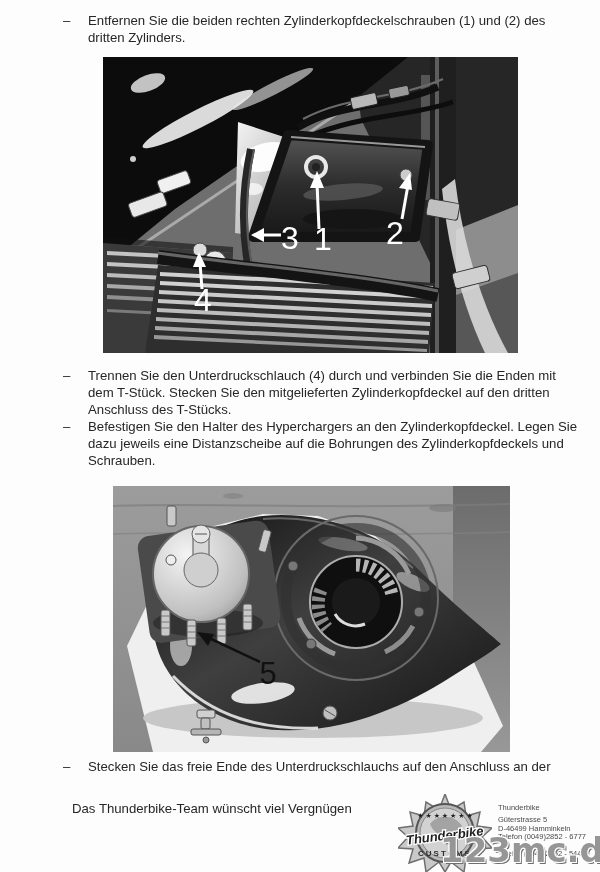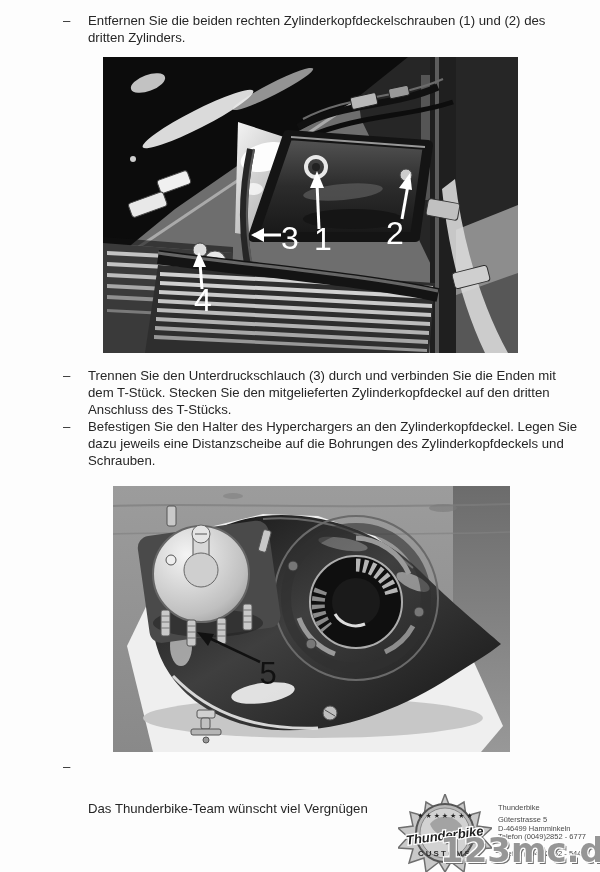--- a/index.html
+++ b/index.html
@@ -1,21 +1,21 @@
 <!DOCTYPE html>
 <html><head>
 <meta charset="utf-8">
 <style>
   html,body{margin:0;padding:0;background:#e9e9e9;}
   .page{position:relative;width:600px;height:872px;background:#fdfdfd;overflow:hidden;
         font-family:"Liberation Sans",sans-serif;color:#262626;}
   .step{position:absolute;left:63px;display:flex;font-size:13.2px;line-height:17px;}
   .step .marker{width:25px;flex:none;}
   .lines div{white-space:nowrap;}
-  .closing{position:absolute;left:88px;top:801px;font-size:13.2px;}
+  .closing{position:absolute;left:72px;top:801px;font-size:13.2px;}
   .photo{position:absolute;display:block;}
   #photo1{left:103px;top:57px;width:415px;height:296px;}
   #photo2{left:113px;top:486px;width:397px;height:266px;}
   .logo{position:absolute;left:398px;top:794px;}
   .address{position:absolute;left:498px;top:804px;width:100px;
            font-size:7.5px;line-height:8.4px;color:#4a4a4a;}
   .address div:first-child{margin-bottom:4px;}
   .watermark{position:absolute;left:440px;top:830px;z-index:5;
     font-family:"DejaVu Sans",sans-serif;font-weight:bold;font-size:34px;letter-spacing:0;
     color:#969696;
@@ -149,21 +149,21 @@
         <text x="292" y="187" font-size="32" text-anchor="middle" stroke="none">2</text>
         <text x="187" y="192" font-size="32" text-anchor="middle" stroke="none">3</text>
         <text x="100" y="254" font-size="32" text-anchor="middle" stroke="none">4</text>
       </g>
     </g>
   </svg>
 
   <div class="step" style="top:367px">
     <span class="marker">–</span>
     <div class="lines">
-      <div>Trennen Sie den Unterdruckschlauch (3) durch und verbinden Sie die Enden mit</div>
+      <div>Trennen Sie den Unterdruckschlauch (4) durch und verbinden Sie die Enden mit</div>
       <div>dem T-Stück. Stecken Sie den mitgelieferten Zylinderkopfdeckel auf den dritten</div>
       <div>Anschluss des T-Stücks.</div>
     </div>
   </div>
   <div class="step" style="top:418px">
     <span class="marker">–</span>
     <div class="lines">
       <div>Befestigen Sie den Halter des Hyperchargers an den Zylinderkopfdeckel. Legen Sie</div>
       <div>dazu jeweils eine Distanzscheibe auf die Bohrungen des Zylinderkopfdeckels und</div>
       <div>Schrauben.</div>
@@ -280,20 +280,21 @@
         <line x1="147" y1="176" x2="96" y2="152" stroke="#111" stroke-width="2.5"></line>
         <polygon points="84,146 101,148 95,160" fill="#111"></polygon>
         <text x="155" y="198" font-size="31" fill="#111" text-anchor="middle">5</text>
       </g>
     </g>
   </svg>
 
   <div class="step" style="top:758px">
     <span class="marker">–</span>
     <div class="lines">
+      <div>Stecken Sie das freie Ende des Unterdruckschlauchs auf den Anschluss an der</div>
     </div>
   </div>
 
   <div class="closing">Das Thunderbike-Team wünscht viel Vergnügen</div>
 
   <div class="logo">
     <svg width="94" height="78" viewBox="0 0 94 78">
       <g>
         <polygon points="47,0 53,16 66,8 68,22 82,18 79,32 94,34 84,43 94,54 79,55 83,69 68,64 66,78 53,68 47,78 41,68 28,78 26,64 11,69 15,55 0,54 10,43 0,34 15,32 12,18 26,22 28,8 41,16" fill="#c9c9c9" stroke="#6f6f6f" stroke-width="1.5"></polygon>
         <circle cx="47" cy="39" r="29" fill="#b9b9b9" stroke="#555" stroke-width="2"></circle>

